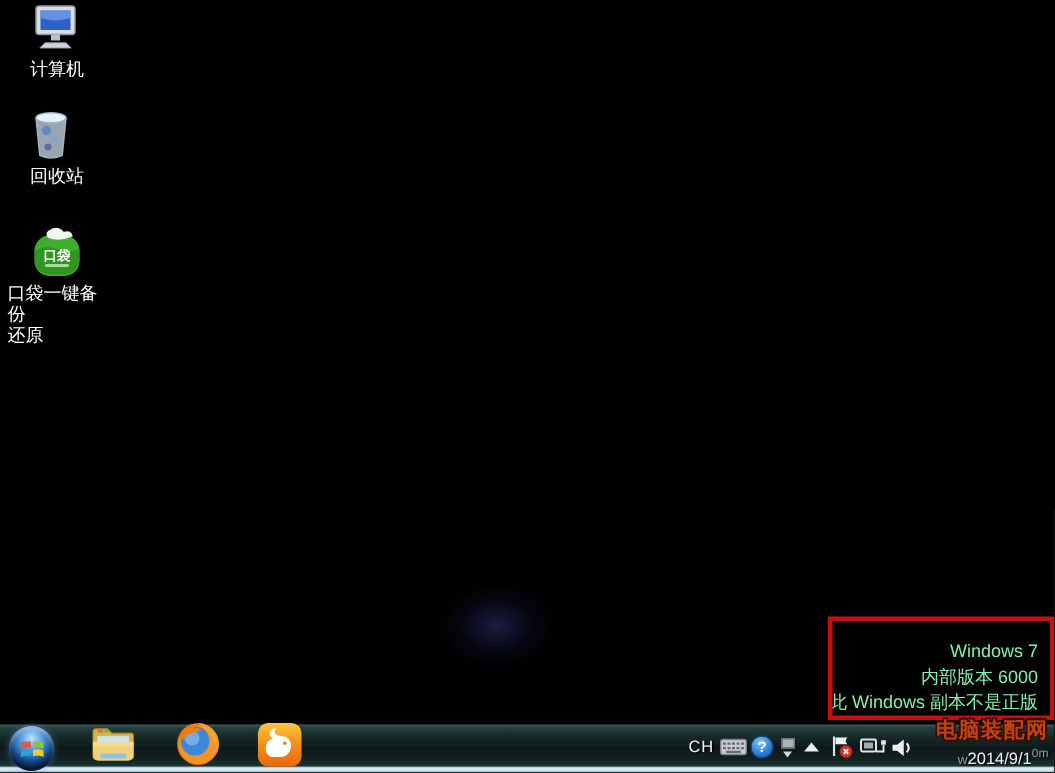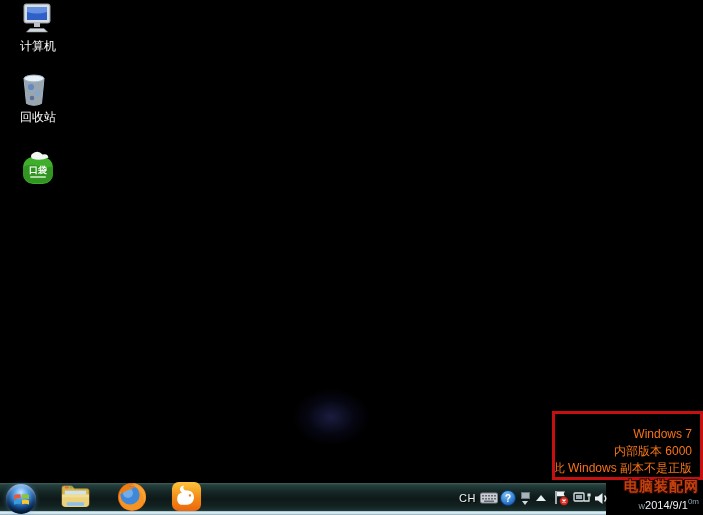--- a/index.html
+++ b/index.html
@@ -27,32 +27,32 @@
     font-size:12px; color:#fff; line-height:14px;
     text-shadow:1px 1px 2px #000, 0 0 4px #000;
   }
   #icon-computer{top:1px;}
   #icon-recycle{top:72px;}
   #icon-pocket{top:150px;}
 
   
   .genuine{
     position:absolute; right:11px; top:426px; text-align:right;
-    color:#f97316; font-size:12px; line-height:17px;
+    color:#86efac; font-size:12px; line-height:17px;
     text-shadow:1px 1px 1px #000; z-index:3;
   }
   .highlight-box{
     position:absolute; left:552px; top:411px; width:151px; height:69px;
     border:3px solid #c60f0f; box-sizing:border-box;
     z-index:6; pointer-events:none;
   }
 
   
   .taskbar{
-    position:absolute; left:0; bottom:0; width:606px; height:32px; z-index:5;
+    position:absolute; left:0; bottom:0; width:703px; height:32px; z-index:5;
     background:linear-gradient(180deg,#42605e 0,#24403d 2px,#152726 9px,#0d1918 16px,#122221 23px,#1b312f 27px,#223b38 28px);
   }
   .taskbar .bottom-strip{
     position:absolute; bottom:0; left:0; right:0; height:4px;
     background:linear-gradient(180deg,#87a4b2 0,#dcedf5 1px,#cbe2ec 3px,#74909d 4px);
   }
   .tb-btn{
     position:absolute; top:1px; width:36px; height:29px; border-radius:3px;
     display:flex; align-items:center; justify-content:center; cursor:pointer;
   }
@@ -140,20 +140,24 @@
 
   <div class="desk-icon" id="icon-pocket">
     <div class="glyph">
       <svg width="36" height="37" viewBox="0 0 36 37">
         <rect x="3" y="7" width="30" height="27" rx="10" fill="#3fae2a"></rect>
         <path d="M3 17 q8 -4 15 -1 q8 3 15 0 v7 a10 10 0 0 1 -10 10 h-10 a10 10 0 0 1 -10 -10 z" fill="#2f9420" opacity="0.9"></path>
         <path d="M12 4 q6 -4.5 10.5 0.5 q5 -1.5 6 3 q-8.5 4 -16.5 1 q-2 -2.5 0 -4.5" fill="#f3f7f3"></path>
         <text x="18" y="23" text-anchor="middle" font-size="9" font-weight="bold" fill="#ffffff">口袋</text>
         <rect x="10" y="26" width="16" height="2" rx="1" fill="#c2e5b8" opacity="0.85"></rect>
       </svg>
+    </div>
+    <div class="label">
+      <span>口袋一键备份</span><br>
+      <span>还原</span>
     </div>
   </div>
 
   <div class="genuine">
     <div>Windows 7</div>
     <div>内部版本 6000</div>
     <div>此 Windows 副本不是正版</div>
   </div>
   <div class="highlight-box"></div>
 

